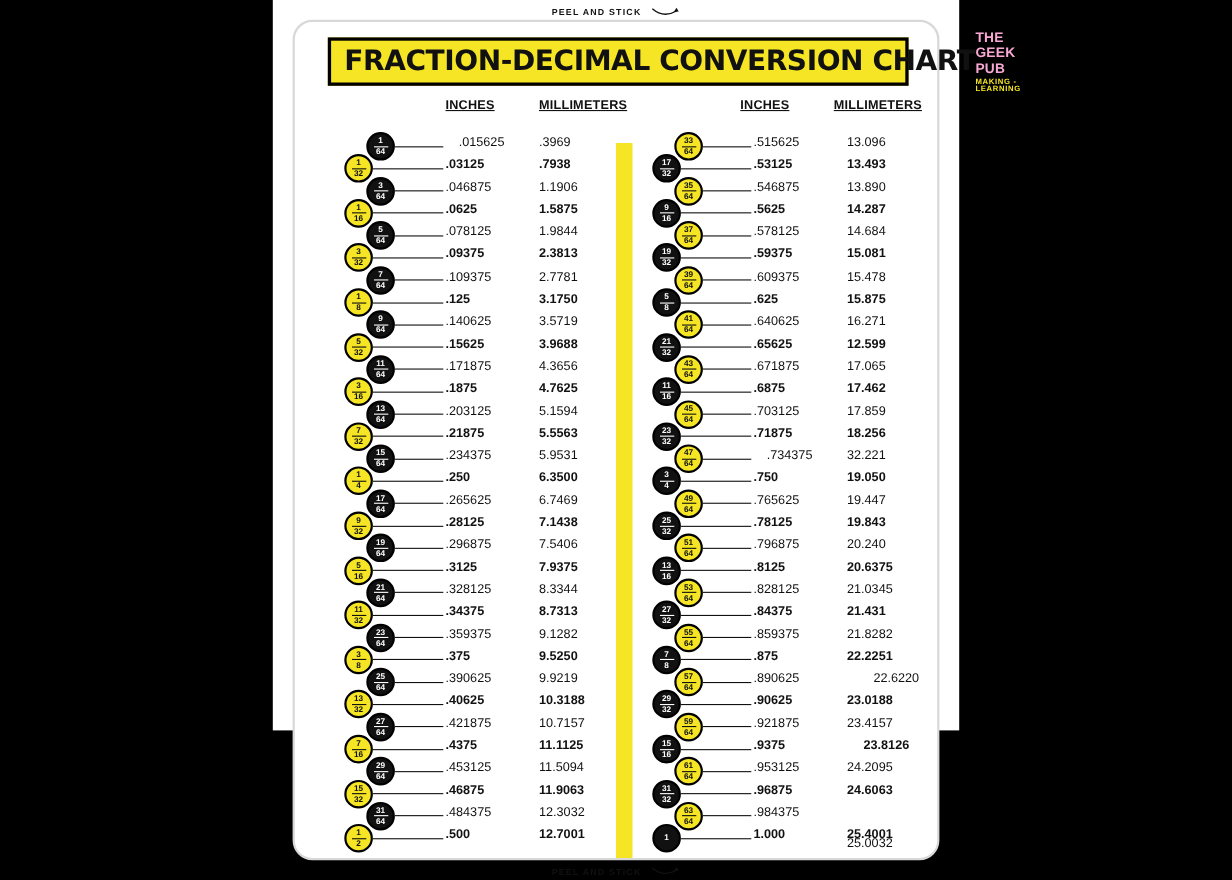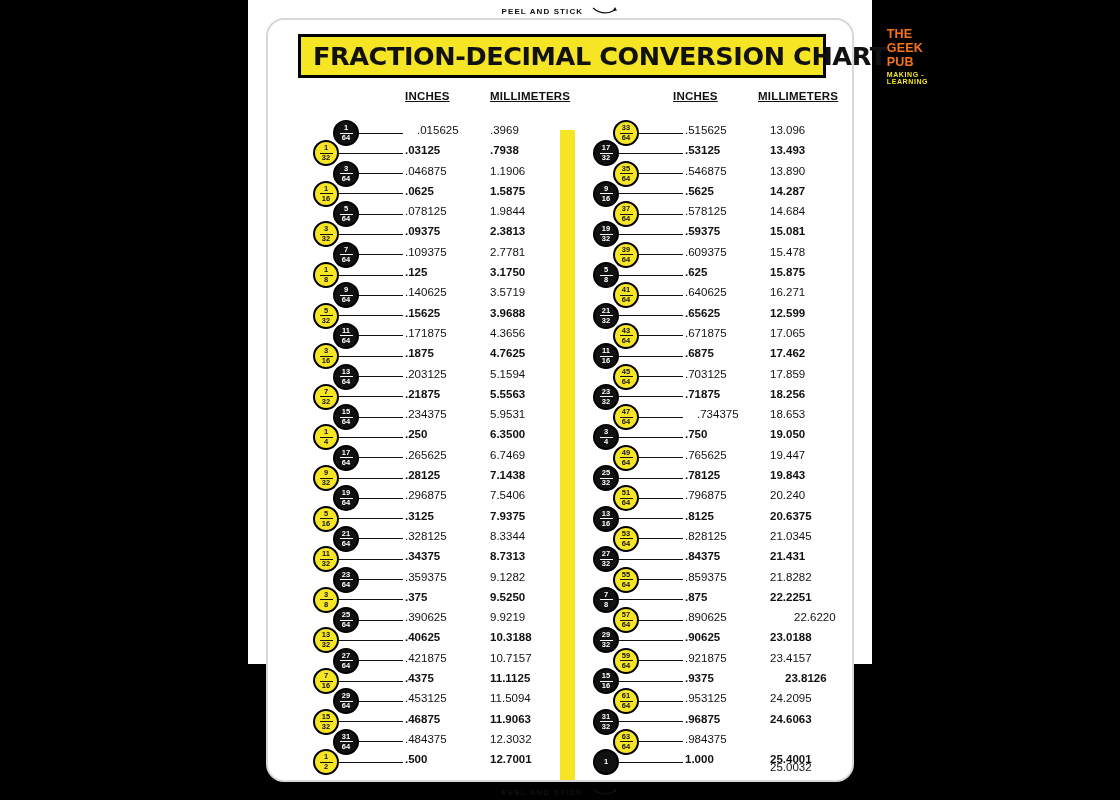--- a/index.html
+++ b/index.html
@@ -35,21 +35,21 @@
   .titlebar .maintitle{
     flex:1;display:flex;align-items:center;padding-left:12px;
     font-family:"DejaVu Sans", sans-serif;
     font-weight:bold;font-size:25.5px;letter-spacing:-0.4px;color:#111;
     white-space:nowrap;
   }
   .brand{
     width:120px;background:#000;color:#F5E524;
     display:flex;flex-direction:column;align-items:center;justify-content:center;
   }
-  .brand .b1{font-size:12.5px;font-weight:bold;letter-spacing:0.2px;color:#f97316;}
+  .brand .b1{font-size:12.5px;font-weight:bold;letter-spacing:0.2px;color:#f9a8d4;}
   .brand .b2{font-size:7px;font-weight:bold;letter-spacing:0.6px;color:#F5E524;margin-top:2px;}
   
   .colhead{
     position:absolute;font-size:11.5px;font-weight:bold;color:#111;
     text-decoration:underline;letter-spacing:0.2px;
   }
   
   .divider{
     position:absolute;left:292px;top:110px;width:15px;height:650px;background:#F5E524;
   }
@@ -582,21 +582,21 @@
             <div class="mm bold" style="left: 202px;">18.256</div>
           </div>
           <div class="row">
             <div class="frac lite" style="left: 45px;">
               <div class="n">47</div>
               <div class="bar"></div>
               <div class="d">64</div>
             </div>
             <div class="lead" style="left: 71px; width: 44px;"></div>
             <div class="inch" style="left: 129px;">.734375</div>
-            <div class="mm" style="left: 202px;">18.653</div>
+            <div class="mm" style="left: 202px;">32.221</div>
           </div>
           <div class="row">
             <div class="frac dark" style="left: 25px;">
               <div class="n">3</div>
               <div class="bar"></div>
               <div class="d">4</div>
             </div>
             <div class="lead" style="left: 51px; width: 64px;"></div>
             <div class="inch bold" style="left: 117px;">.750</div>
             <div class="mm bold" style="left: 202px;">19.050</div>

